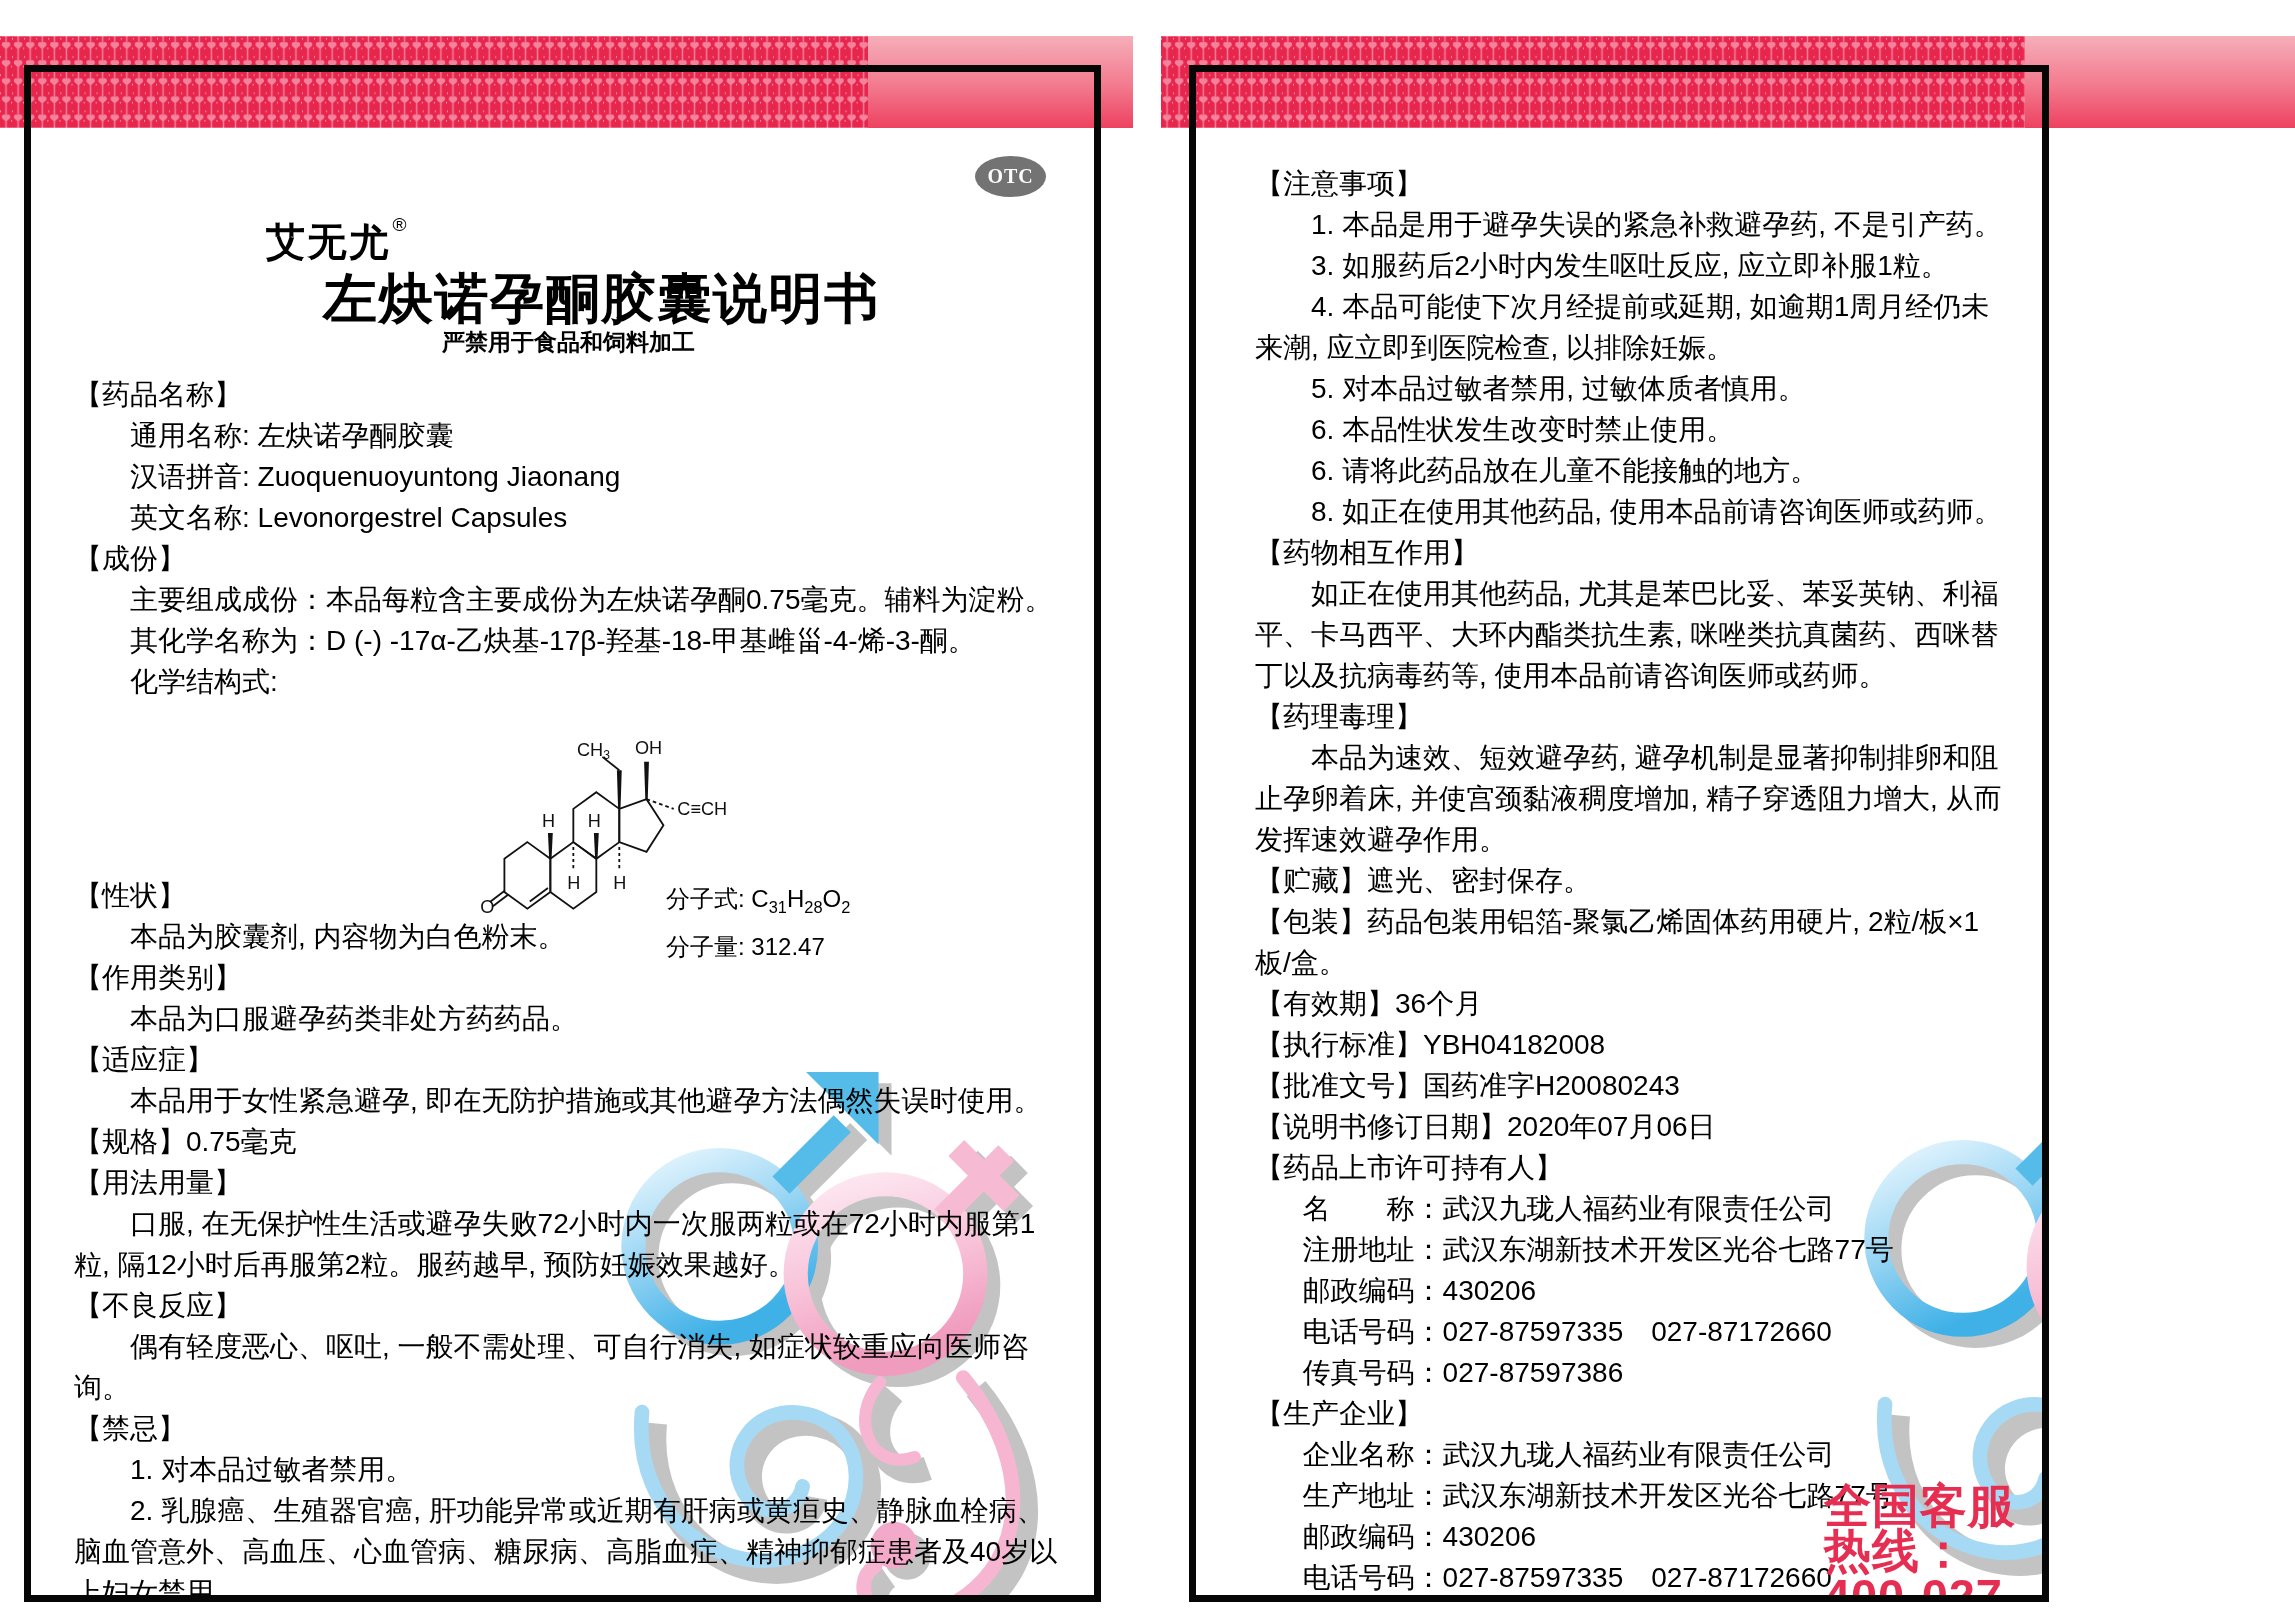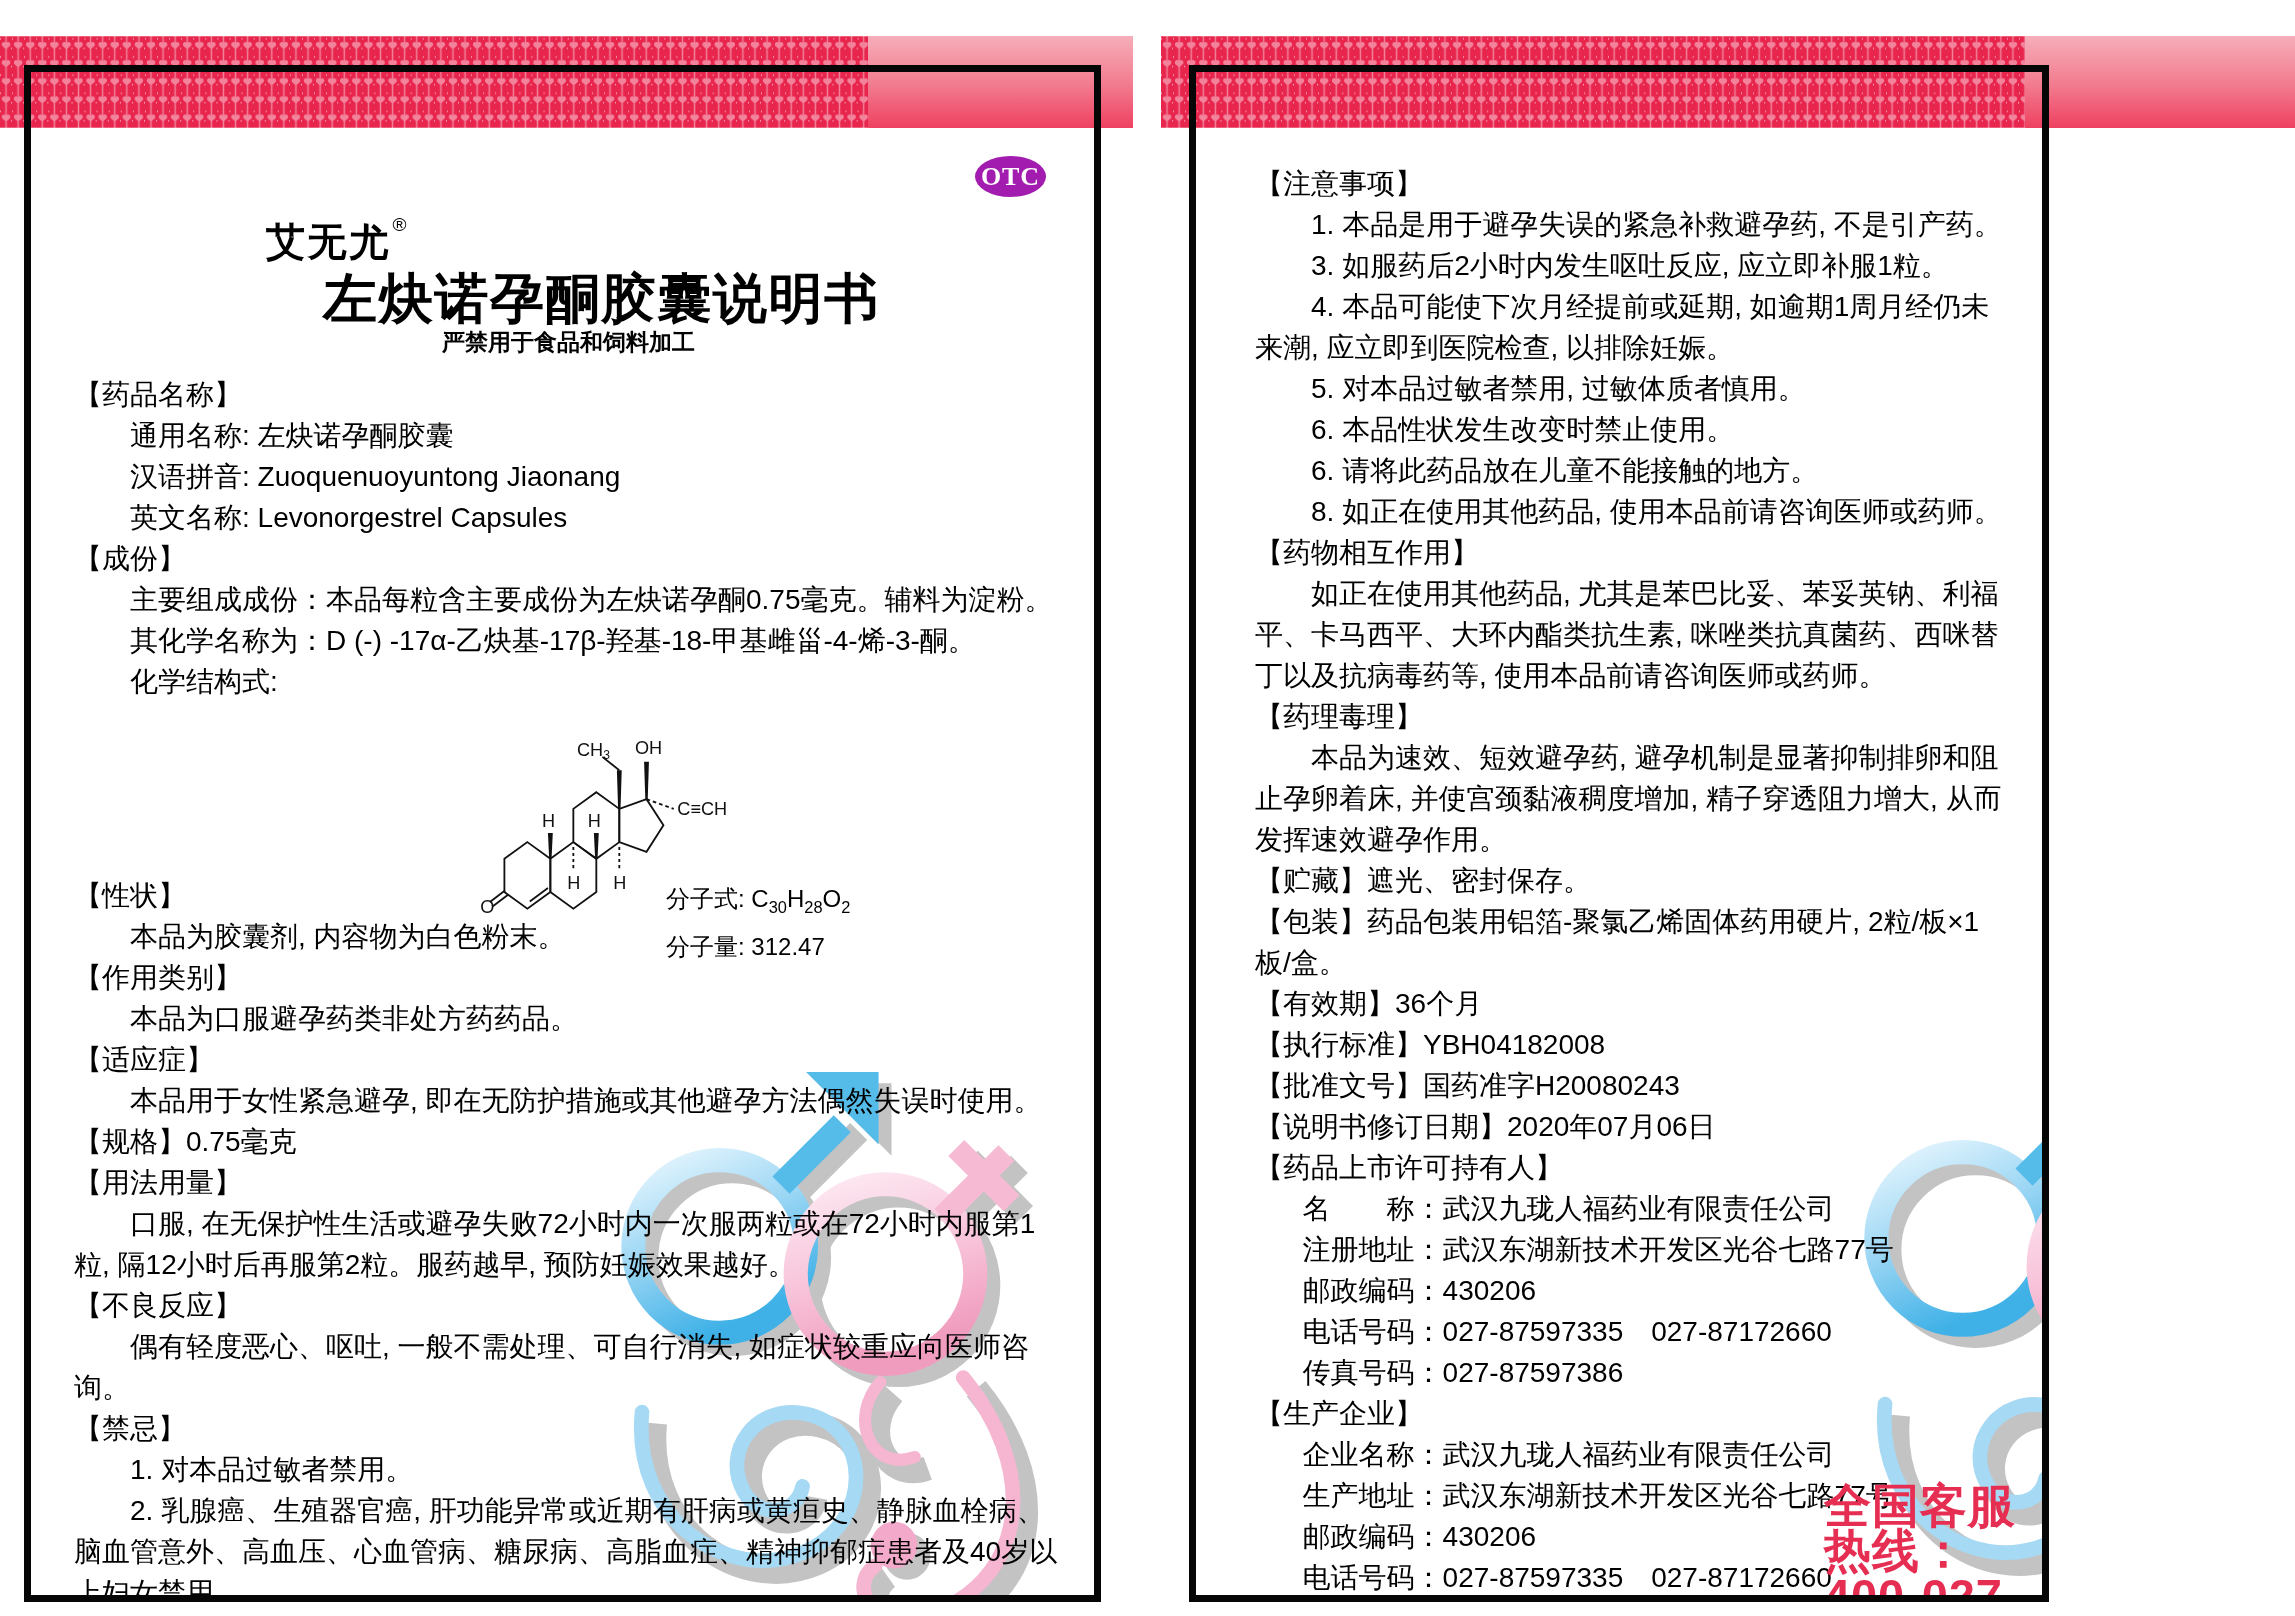--- a/index.html
+++ b/index.html
@@ -25,22 +25,22 @@
   #secLtop{margin-top:19px;}
   .lnL{font-size:28px;line-height:41px;}
   .lnR{font-size:28px;line-height:41px;}
   .p{text-indent:2em;}
   .a{margin-left:1.7em;}
   .struct-spacer{height:173px;}
   
   #flowR{position:relative;z-index:3;padding:91px 31px 0 59px;}
   
   .otc{position:absolute;left:944px;top:84px;width:71px;height:41px;border-radius:50%;
-       background:#a21caf;color:#fff;z-index:4;display:flex;align-items:center;justify-content:center;
-       font-family:"Liberation Serif","DejaVu Serif",serif;font-size:26px;font-weight:bold;letter-spacing:0.9px;}
+       background:#737373;color:#fff;z-index:4;display:flex;align-items:center;justify-content:center;
+       font-family:"Liberation Serif","DejaVu Serif",serif;font-size:20px;font-weight:bold;letter-spacing:0.9px;}
   
   .structure{position:absolute;left:448px;top:658px;z-index:3;}
   .formula-block{position:absolute;left:635px;top:807px;z-index:3;font-size:24px;line-height:40px;}
   .formula-block sub{font-size:16.4px;}
   
   .art{position:absolute;z-index:2;}
   #artL{left:559px;top:943px;}
   #artR{left:637px;top:935px;}
   
   .hotline{position:absolute;left:628px;top:1411px;z-index:4;color:#e62e52;font-weight:bold;}
@@ -183,21 +183,21 @@
         <text x="258" y="40">OH</text>
         <text x="328" y="140">C≡CH</text>
         <text x="104" y="160">H</text>
         <text x="180" y="160">H</text>
         <text x="146" y="262">H</text>
         <text x="222" y="262">H</text>
         <text x="2" y="302">O</text>
       </g>
     </svg>
     <div class="formula-block">
-      <div><span>分子式:</span> <span>C</span><sub>30</sub><span>H</span><sub>28</sub><span>O</span><sub>2</sub></div>
+      <div><span>分子式:</span> <span>C</span><sub>31</sub><span>H</span><sub>28</sub><span>O</span><sub>2</sub></div>
       <div><span>分子量:</span> <span>312.47</span></div>
     </div>
   </div>
 </div>
 
 <div id="pageR" class="pg">
   <div class="inner">
     <svg id="artR" class="art" width="458" height="613" viewBox="0 0 530 710">
         <use href="#gart"></use>
       </svg>

